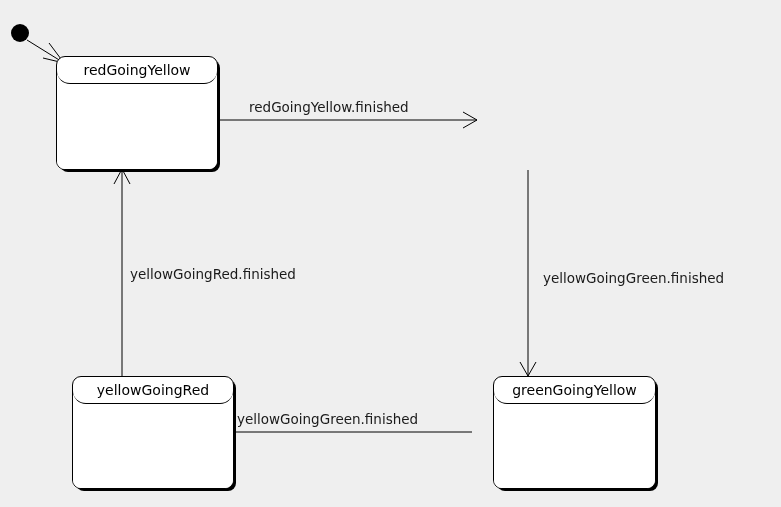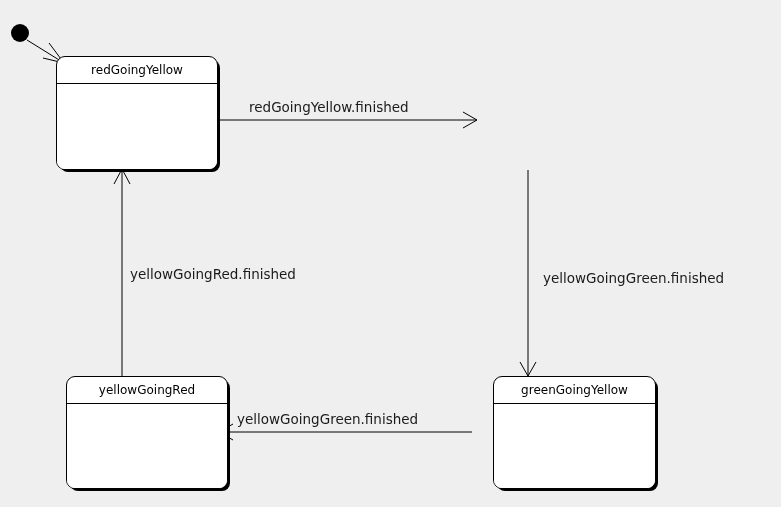--- a/index.html
+++ b/index.html
@@ -33,25 +33,26 @@
     border-radius: 9px;
     box-shadow: 3px 3px 0 -1px #000000;
     overflow: hidden;
   }
   .state-title {
     box-sizing: border-box;
     width: 100%;
     height: 27px;
     line-height: 26px;
     text-align: center;
-    font-size: 12px;
+    font-size: 14px;
     color: #000000;
     border-bottom: 1px solid #000000;
     white-space: nowrap;
     letter-spacing: 0px;
+    border-radius: 13px;
   }
   .state-body {
     width: 100%;
     height: calc(100% - 27px);
     background: #ffffff;
   }
   .edge-label {
     position: absolute;
     font-size: 13.5px;
     color: #1a1a1a;
@@ -98,21 +99,21 @@
   </svg>
 
   <div class="init-dot" style="left:11px; top:24px; width:18px; height:18px;"></div>
 
   <div class="state" style="left:56px; top:56px; width:162px; height:114px;">
     <div class="state-title">redGoingYellow</div>
     <div class="state-body"></div>
   </div>
 
 
-  <div class="state" style="left:66px; top:376px; width:162px; height:113px;">
+  <div class="state" style="left:72px; top:376px; width:162px; height:113px;">
     <div class="state-title">yellowGoingRed</div>
     <div class="state-body"></div>
   </div>
 
   <div class="state" style="left:493px; top:376px; width:163px; height:113px;">
     <div class="state-title">greenGoingYellow</div>
     <div class="state-body"></div>
   </div>
 
   <div class="edge-label" style="left:543px; top:270px;">yellowGoingGreen.finished</div>

